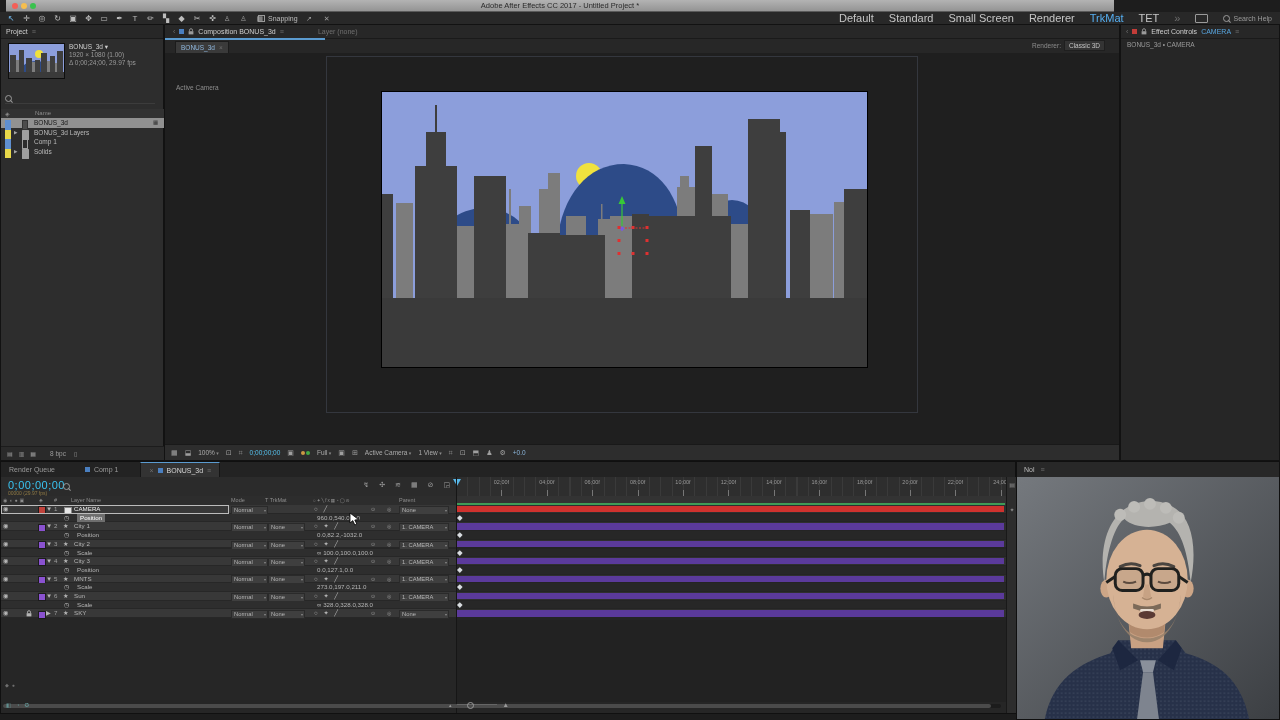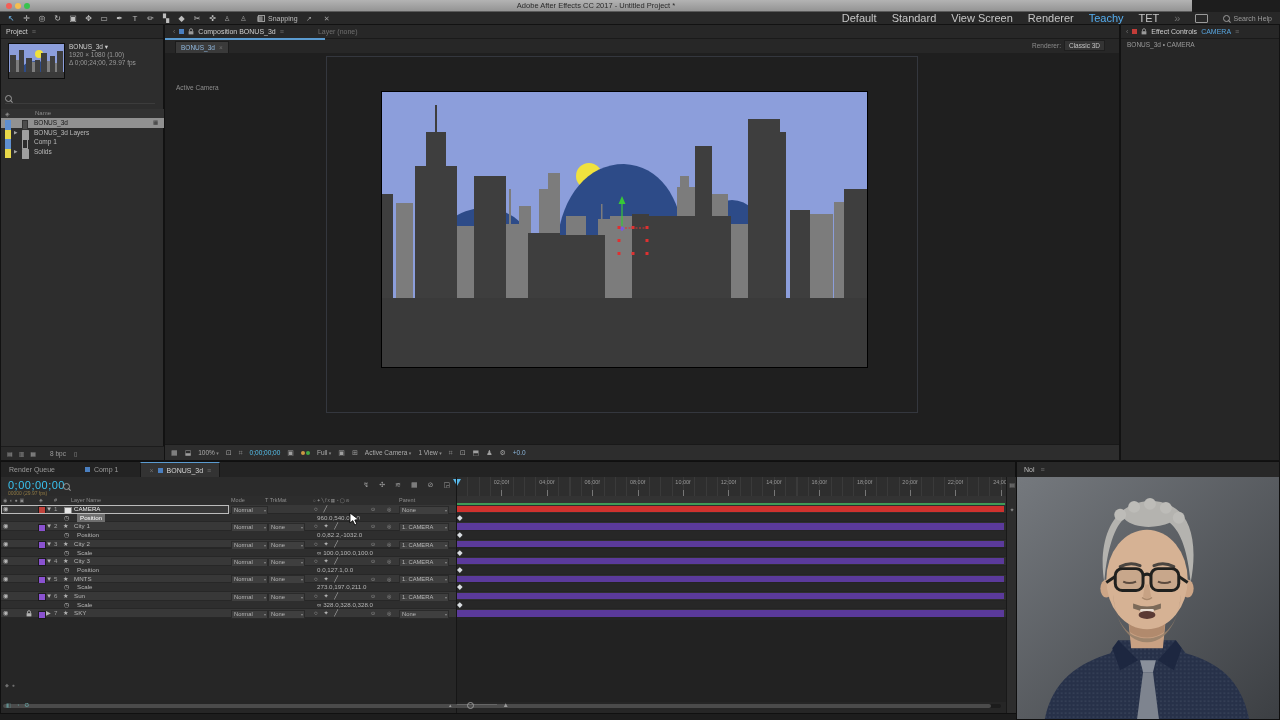--- a/index.html
+++ b/index.html
@@ -1,20 +1,20 @@
 <!DOCTYPE html>
 <html><head>
 <meta charset="utf-8">
 <style>
   html,body{margin:0;padding:0;background:#141414;width:1280px;height:720px;overflow:hidden;
     font-family:"Liberation Sans",sans-serif;-webkit-font-smoothing:antialiased;cursor:default}
   #app{position:absolute;inset:0;width:1280px;height:720px;background:#1d1d1d}
   .abs{position:absolute}
   
-  #titlebar{position:absolute;left:0;top:0;width:1192px;height:11px;
+  #titlebar{position:absolute;left:6px;top:0;width:1108px;height:11px;
     background:linear-gradient(#b3b3b3,#949494);border-bottom:1px solid #5a5a5a}
   #titlebar .dot{position:absolute;top:2.5px;width:6px;height:6px;border-radius:50%}
   #title-text{position:absolute;left:0;right:0;top:1px;text-align:center;font-size:7.5px;color:#2a2a2a}
   
   #menubar{position:absolute;left:0;top:12px;width:1280px;height:13px;background:#282828;border-bottom:1px solid #111}
   .tool{position:absolute;top:0;height:13px;line-height:13px;font-size:8px;color:#bdbdbd;text-align:center;width:14px}
   .tool.active{color:#6db3e8}
   .ws{font-size:11px;color:#c6c6c6;line-height:13px}
   .ws.active{color:#55aef0}
   #ws-wrap{position:absolute;right:8px;top:0;height:13px;display:flex;gap:15px;align-items:center}
@@ -151,23 +151,23 @@
     <span id="tools-wrap"><span class="tool active" style="left: 4px;">↖</span><span class="tool" style="left: 19.5px;">✛</span><span class="tool" style="left: 35px;">◎</span><span class="tool" style="left: 50.5px;">↻</span><span class="tool" style="left: 66px;">▣</span><span class="tool" style="left: 81.5px;">✥</span><span class="tool" style="left: 97px;">▭</span><span class="tool" style="left: 112.5px;">✒</span><span class="tool" style="left: 128px;">T</span><span class="tool" style="left: 143.5px;">✏</span><span class="tool" style="left: 159px;">▚</span><span class="tool" style="left: 174.5px;">◆</span><span class="tool" style="left: 190px;">✂</span><span class="tool" style="left: 205.5px;">✜</span></span>
     <span id="extra-icons" class="abs" style="left:224px;top:0;height:13px;line-height:13px;font-size:7px;color:#9f9f9f;letter-spacing:4px">♙ ♙ ▦</span>
     <span id="snap-wrap">
       <span class="chk"></span>
       <span>Snapping</span>
     </span>
     <span id="post-snap" class="abs" style="left:306px;top:0;height:13px;line-height:13px;font-size:7px;color:#9f9f9f;letter-spacing:5px">↗ ✕</span>
     <span id="ws-wrap">
         <span class="ws">Default</span>
         <span class="ws">Standard</span>
-        <span class="ws">View Screen</span>
+        <span class="ws">Small Screen</span>
         <span class="ws">Renderer</span>
-        <span class="ws active">Teachy</span>
+        <span class="ws active">TrkMat</span>
         <span class="ws">TET</span>
         <span class="ws dim">»</span>
         <span style="width: 11px; height: 7px; border: 1px solid rgb(154, 154, 154); border-radius: 1px;"></span>
         <span class="searchbox">
           <span class="mag"></span>
           <span>Search Help</span>
         </span>
       </span>
   </div>
 

